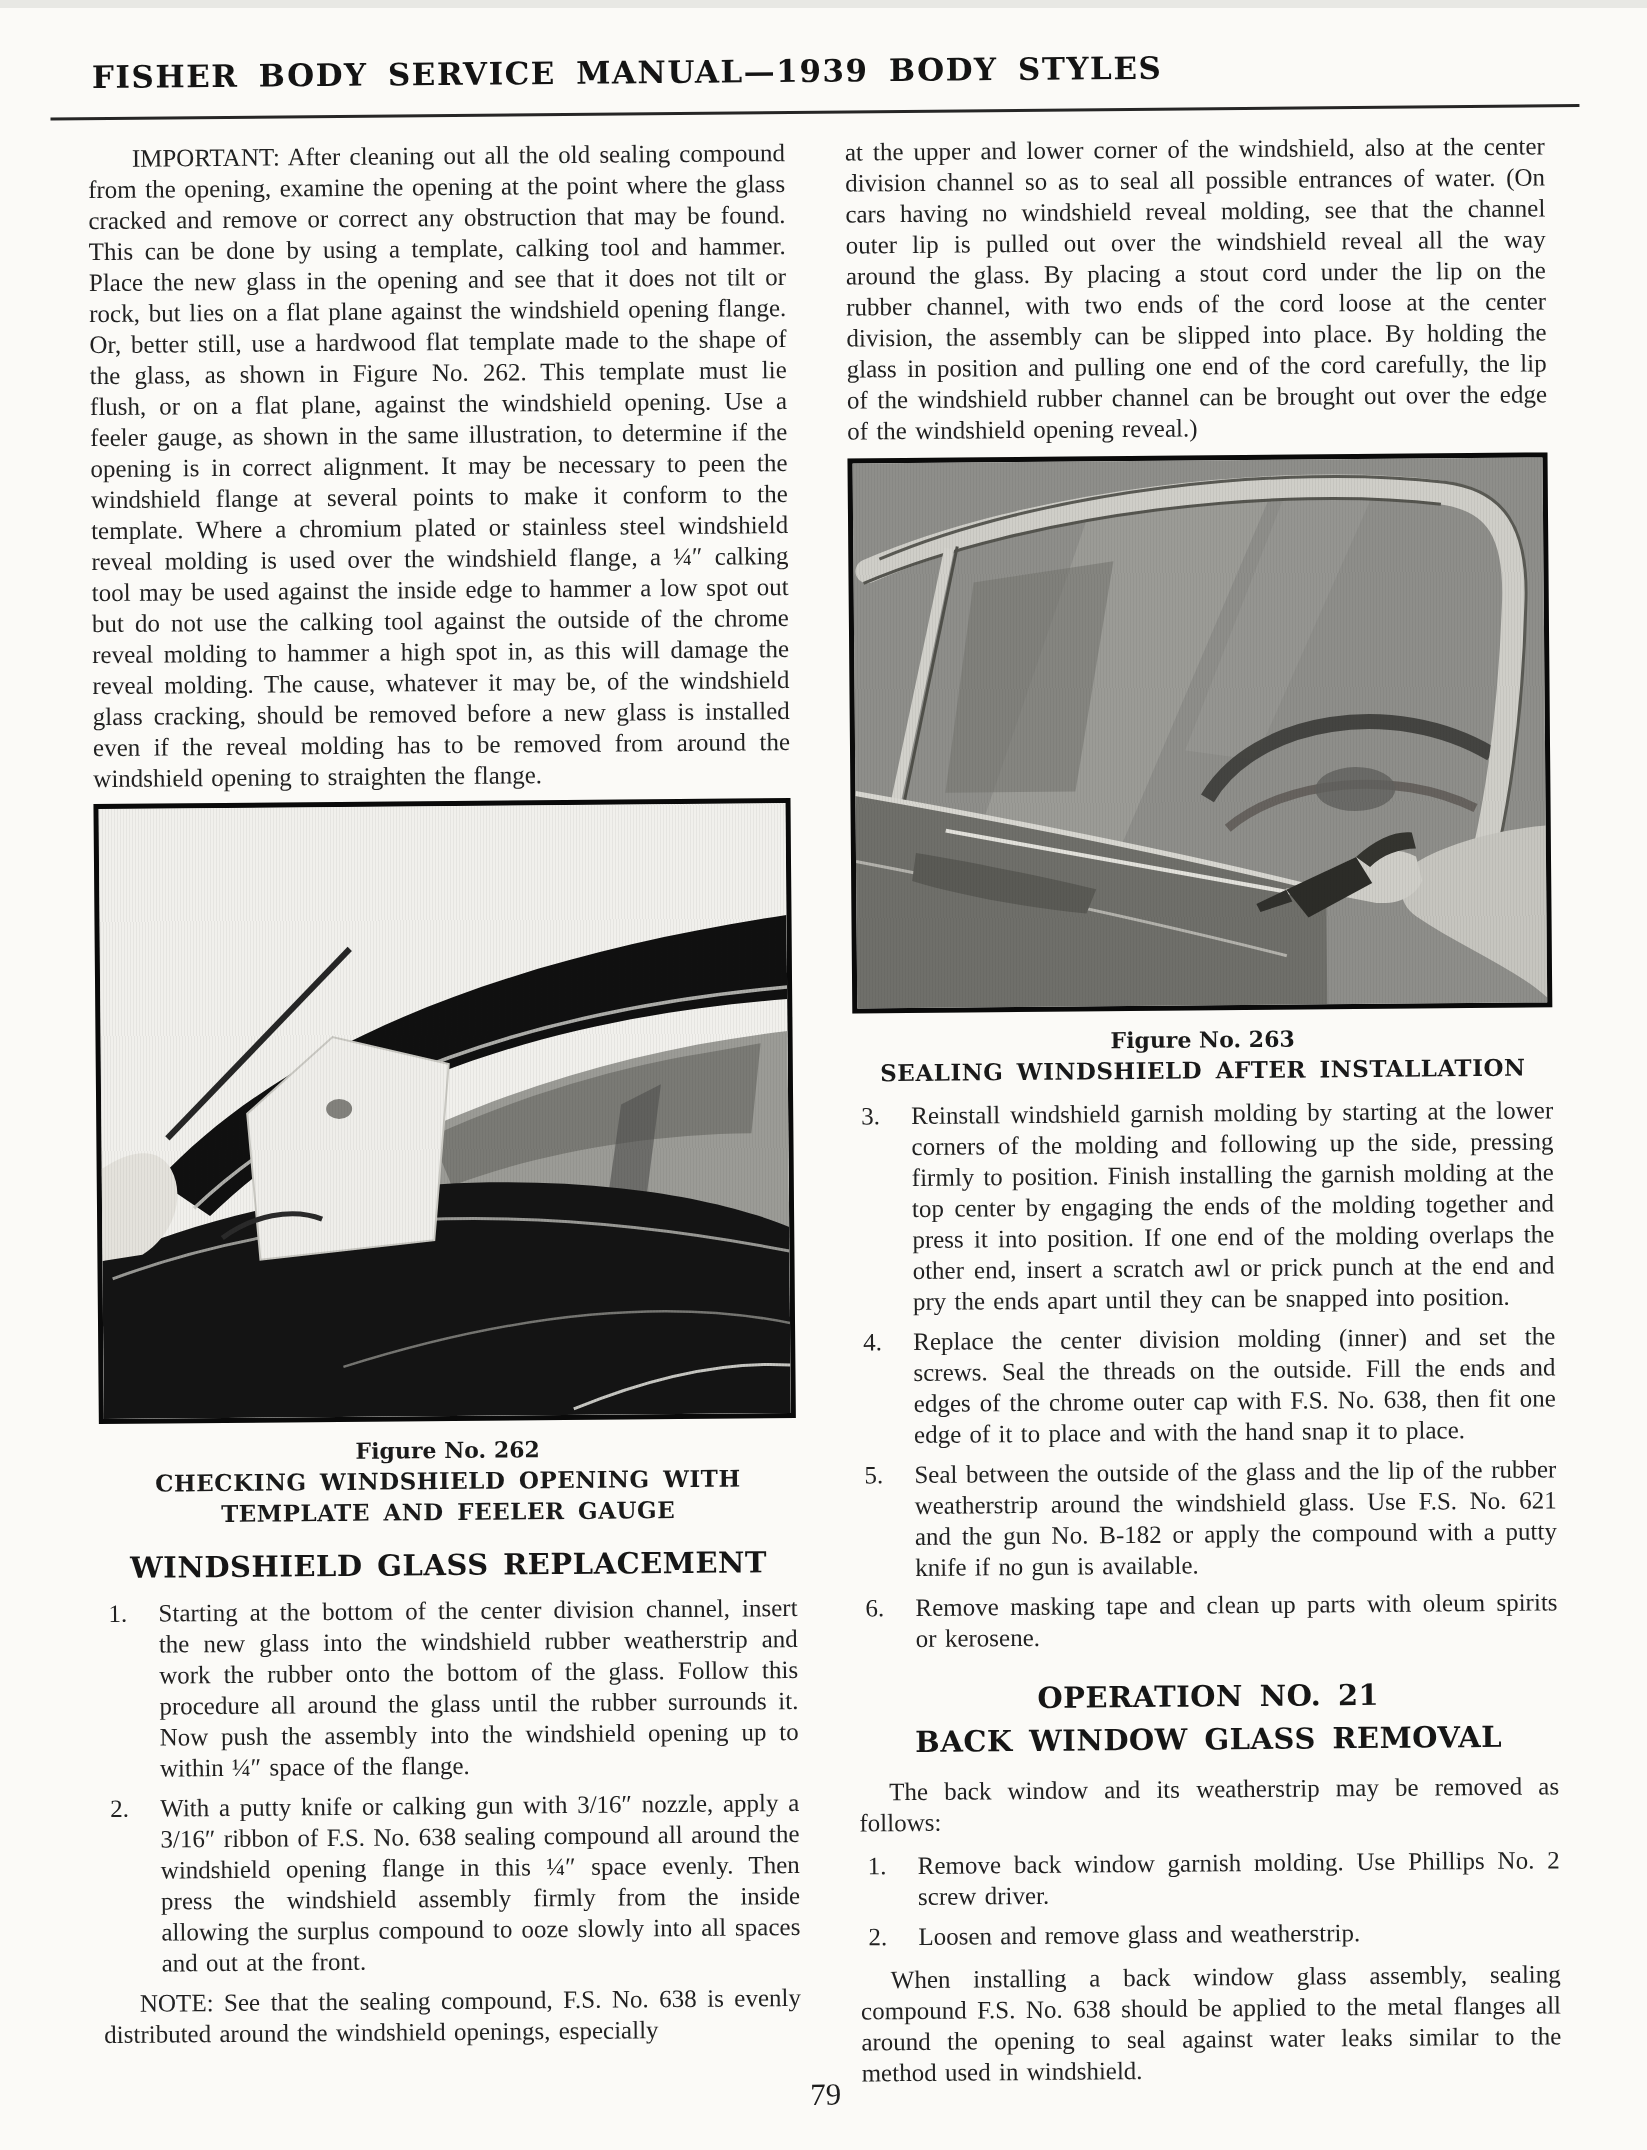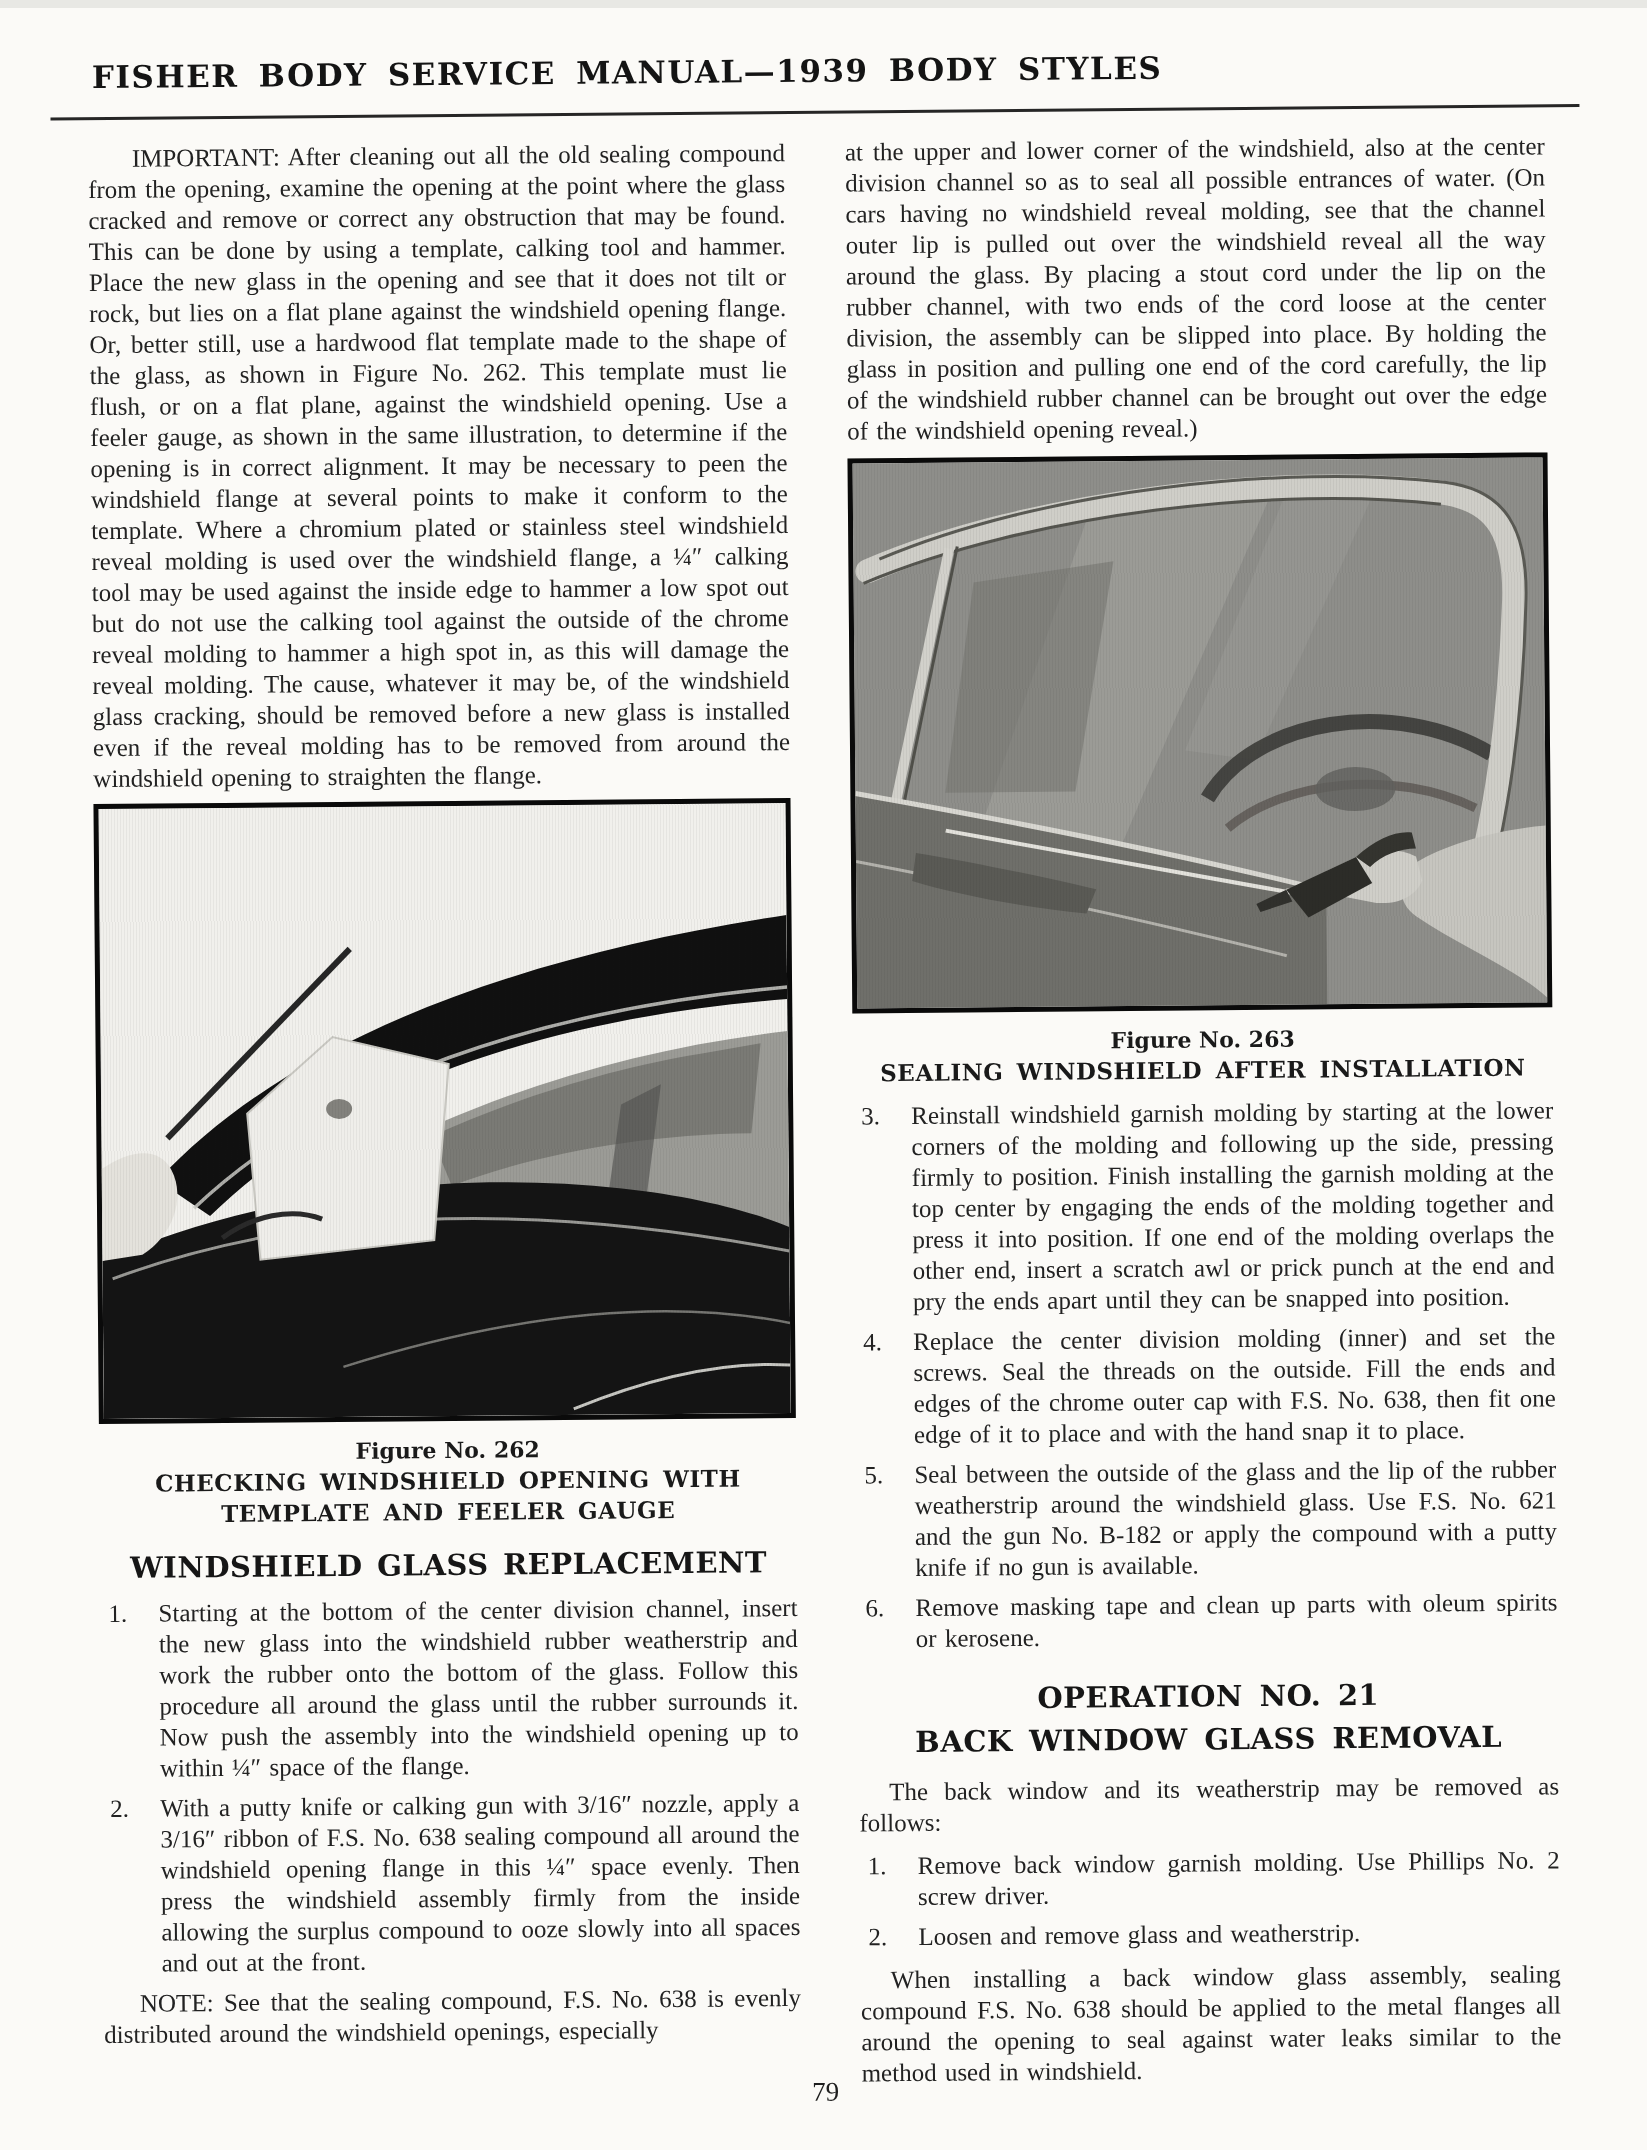--- a/index.html
+++ b/index.html
@@ -68,21 +68,21 @@
   ol.steps{list-style:none;margin:12px 0 0 0;padding:0;}
   ol.steps li{
     position:relative;padding-left:58px;margin:0 0 9px 0;
     font-size:25px;line-height:31px;text-align:justify;word-spacing:2px;color:#222;
   }
   ol.steps li .num{position:absolute;left:8px;top:0;}
   p.note{margin:8px 0 0 0;font-size:25px;line-height:31px;text-align:justify;text-indent:36px;word-spacing:2px;color:#222;}
   p.follow{margin:12px 0 0 0;font-size:25px;line-height:31px;text-align:justify;text-indent:30px;word-spacing:2px;color:#222;}
   .page-number{
     position:absolute;top:2068px;left:786px;width:60px;text-align:center;
-    font-size:27px;color:#1e1e1e;
+    font-size:31px;color:#1e1e1e;
   }
 </style>
 </head>
 <body>
 
 <div class="page">
   <div class="scan">
 
     <div class="masthead">
       <div class="masthead-title">FISHER BODY SERVICE MANUAL—1939 BODY STYLES</div>

